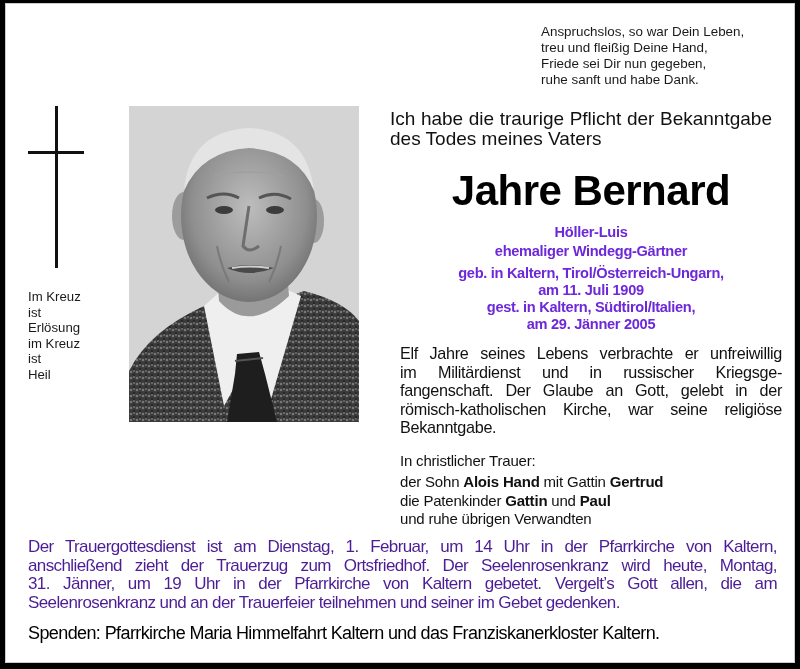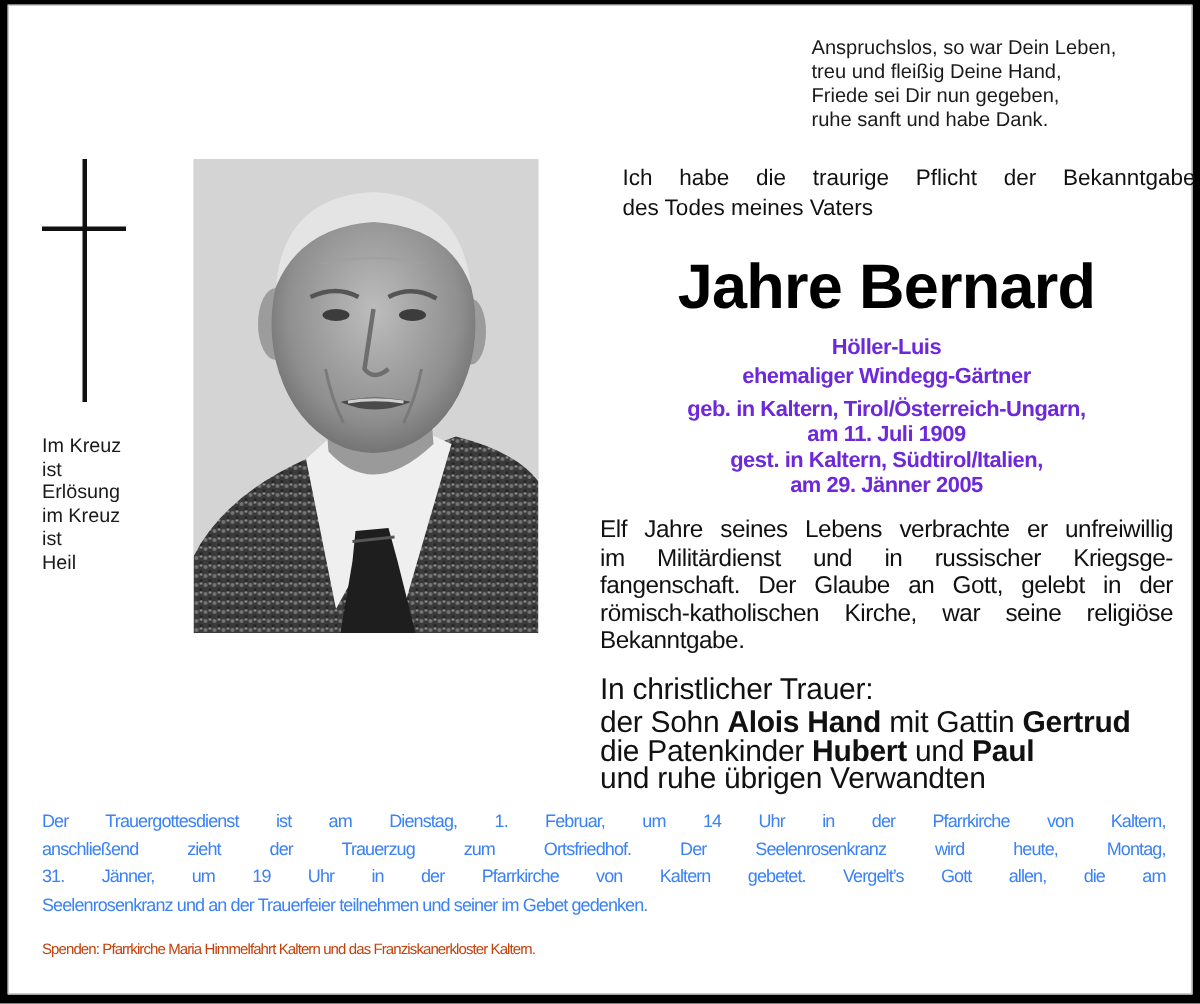--- a/index.html
+++ b/index.html
@@ -18,54 +18,54 @@
     .verse div { white-space: nowrap; }
     .cross-v { left: 50px; top: 103px; width: 3px; height: 162px; background: #111; }
     .cross-h { left: 23px; top: 148px; width: 56px; height: 3px; background: #111; }
     .motto {
       left: 23px; top: 286px; font-size: 13.2px; line-height: 15.6px; color: #1a1a1a;
     }
     .photo {
       left: 124px; top: 103px; width: 230px; height: 316px; background: #d4d4d4; overflow: hidden;
     }
     .intro {
-      left: 410px; top: 106px; width: 382px; font-size: 15px; line-height: 19.5px; color: #111;
+      left: 385px; top: 106px; width: 382px; font-size: 19px; line-height: 19.5px; color: #111;
     }
     .intro .l1 { text-align: justify; text-align-last: justify; }
     .name {
       left: 395px; top: 160px; width: 382px; text-align: center; font-weight: bold;
       font-size: 42px; line-height: 56px; letter-spacing: -0.5px; color: #000;
     }
     .details {
       left: 395px; top: 220px; width: 382px; text-align: center; font-weight: bold; color: #6d28d9;
       font-size: 14.6px; letter-spacing: -0.3px;
     }
     .details .alias { line-height: 18px; }
     .details .former { line-height: 21px; margin-bottom: 3px; }
     .details .dates { line-height: 17px; }
     .bio {
       left: 395px; top: 341px; width: 382px; font-size: 16.2px; line-height: 18.6px;
       text-align: justify; color: #111; letter-spacing: -0.3px;
     }
     .bio div { text-align: justify; text-align-last: justify; }
     .bio div.last { text-align-last: left; }
     .mourning {
-      left: 395px; top: 448px; width: 382px; font-size: 20px; color: #111; letter-spacing: -0.2px;
+      left: 395px; top: 448px; width: 382px; font-size: 15px; color: #111; letter-spacing: -0.2px;
     }
     .mourning .head { line-height: 19px; margin-bottom: 3px; }
     .mourning .row { line-height: 18.5px; white-space: nowrap; }
     .mourning b { font-weight: bold; }
     .service {
-      left: 23px; top: 535px; width: 749px; font-size: 12px; line-height: 18.6px; color: #3b82f6;
+      left: 23px; top: 535px; width: 749px; font-size: 17px; line-height: 18.6px; color: #4c1d95;
       letter-spacing: -0.6px;
     }
     .service div { text-align: justify; text-align-last: justify; white-space: nowrap; }
     .service div.last { text-align-last: left; }
     .donations {
-      left: 23px; top: 621px; width: 749px; font-size: 10px; line-height: 19px; color: #c2410c;
+      left: 23px; top: 621px; width: 749px; font-size: 18px; line-height: 19px; color: #000000;
       letter-spacing: -0.6px; white-space: nowrap;
     }
   </style>
 </head>
 <body>
 
 <div class="card">
 
   <div class="abs verse">
     <div>Anspruchslos, so war Dein Leben,</div>
@@ -157,21 +157,21 @@
     <div>Elf Jahre seines Lebens verbrachte er unfreiwillig</div>
     <div>im Militärdienst und in russischer Kriegsge-</div>
     <div>fangenschaft. Der Glaube an Gott, gelebt in der</div>
     <div>römisch-katholischen Kirche, war seine religiöse</div>
     <div class="last">Bekanntgabe.</div>
   </div>
 
   <div class="abs mourning">
     <div class="head">In christlicher Trauer:</div>
     <div class="row"><span>der Sohn </span><b>Alois Hand</b><span> mit Gattin </span><b>Gertrud</b></div>
-    <div class="row"><span>die Patenkinder </span><b>Hubert</b><span> und </span><b>Paul</b></div>
+    <div class="row"><span>die Patenkinder </span><b>Gattin</b><span> und </span><b>Paul</b></div>
     <div class="row">und ruhe übrigen Verwandten</div>
   </div>
 
   <div class="abs service">
     <div>Der Trauergottesdienst ist am Dienstag, 1. Februar, um 14 Uhr in der Pfarrkirche von Kaltern,</div>
     <div>anschließend zieht der Trauerzug zum Ortsfriedhof. Der Seelenrosenkranz wird heute, Montag,</div>
     <div>31. Jänner, um 19 Uhr in der Pfarrkirche von Kaltern gebetet. Vergelt’s Gott allen, die am</div>
     <div class="last">Seelenrosenkranz und an der Trauerfeier teilnehmen und seiner im Gebet gedenken.</div>
   </div>
 

